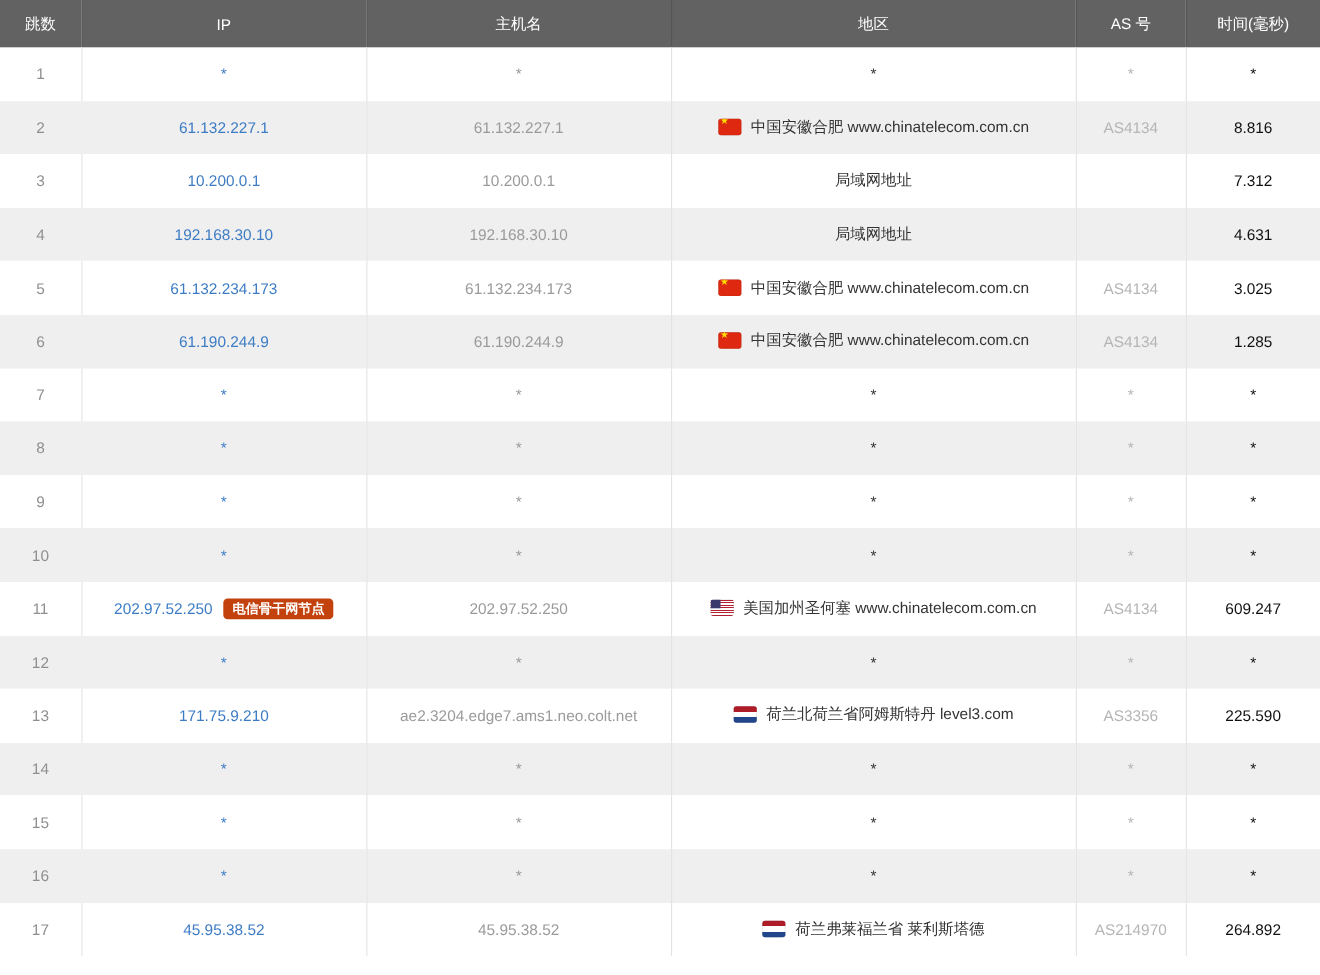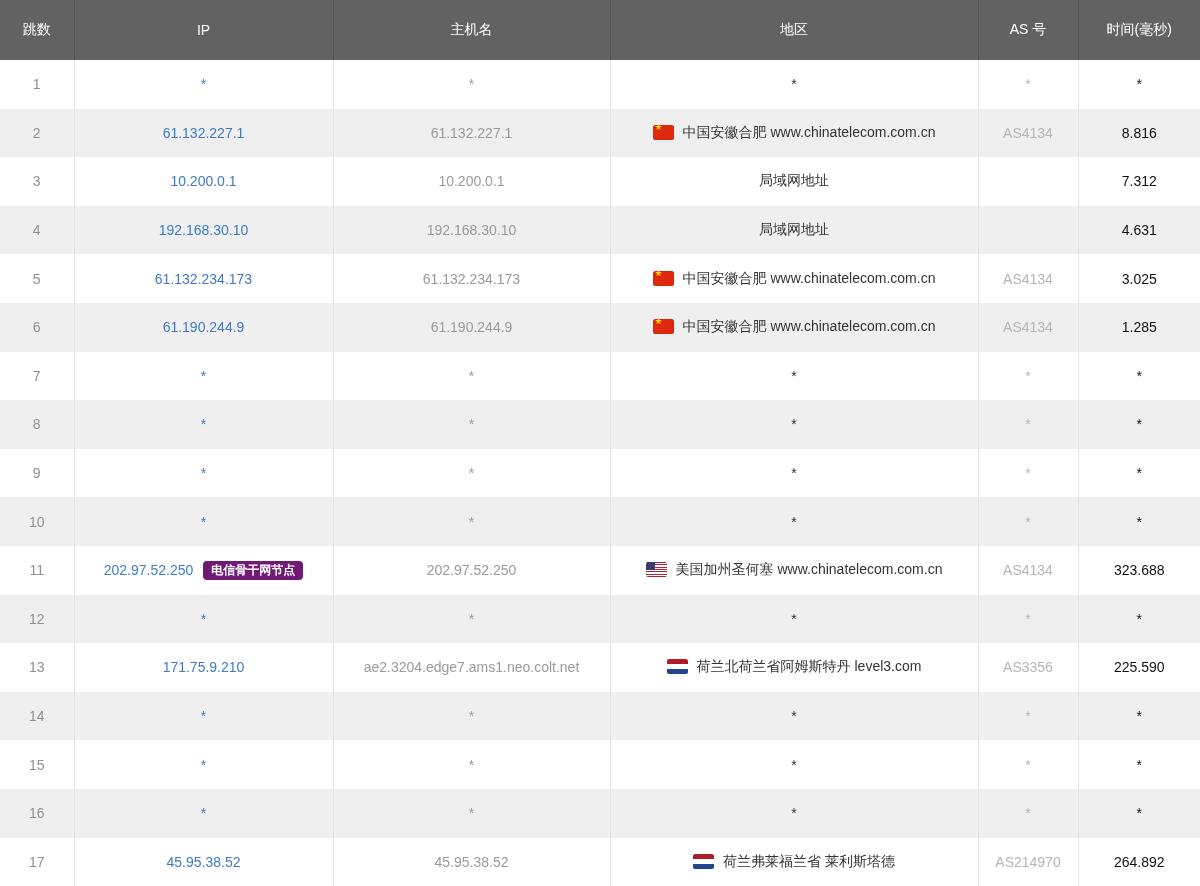--- a/index.html
+++ b/index.html
@@ -7,21 +7,21 @@
     width: 1200px;
     background: #ffffff;
     font-family: "Liberation Sans", "DejaVu Sans", sans-serif;
   }
   table.trace {
     width: 1200px;
     border-collapse: collapse;
     table-layout: fixed;
   }
   thead th {
-    height: 60px;
+    height: 43px;
     background: #626262;
     color: #ffffff;
     font-size: 14px;
     font-weight: 400;
     text-align: center;
     vertical-align: middle;
     border-right: 1px solid rgba(0,0,0,0.14);
   }
   thead th:last-child { border-right: none; margin-left: 40px; }
   tbody td {
@@ -39,21 +39,21 @@
   td.col-ip   { color: #3d7cc4; }
   td.col-host { color: #9a9a9a; }
   td.col-region { color: #333333; }
   td.col-asn  { color: #b5b5b5; }
   td.col-time { color: #101010; }
   .ip-text { color: #3d7cc4; cursor: pointer; }
   .badge {
     display: inline-block;
     margin-left: 10px;
     padding: 3px 8px 4px;
-    background: #701a75;
+    background: #c2410c;
     color: #ffffff;
     font-size: 12px;
     font-weight: 700;
     line-height: 1;
     border-radius: 4px;
     vertical-align: 1px;
   }
   .flag {
     display: inline-block;
     width: 21px;
@@ -235,21 +235,21 @@
       <tr>
     <td class="col-hop">11</td>
     <td class="col-ip">
       <span class="ip-text">202.97.52.250</span><span class="badge">电信骨干网节点</span>
     </td>
     <td class="col-host">202.97.52.250</td>
     <td class="col-region">
       <span class="flag flag-us"></span><span>美国加州圣何塞 www.chinatelecom.com.cn</span>
     </td>
     <td class="col-asn">AS4134</td>
-    <td class="col-time">323.688</td>
+    <td class="col-time">609.247</td>
   </tr>
       <tr>
     <td class="col-hop">12</td>
     <td class="col-ip">
       <span class="ip-text">*</span>
     </td>
     <td class="col-host">*</td>
     <td class="col-region">
       <span>*</span>
     </td>

